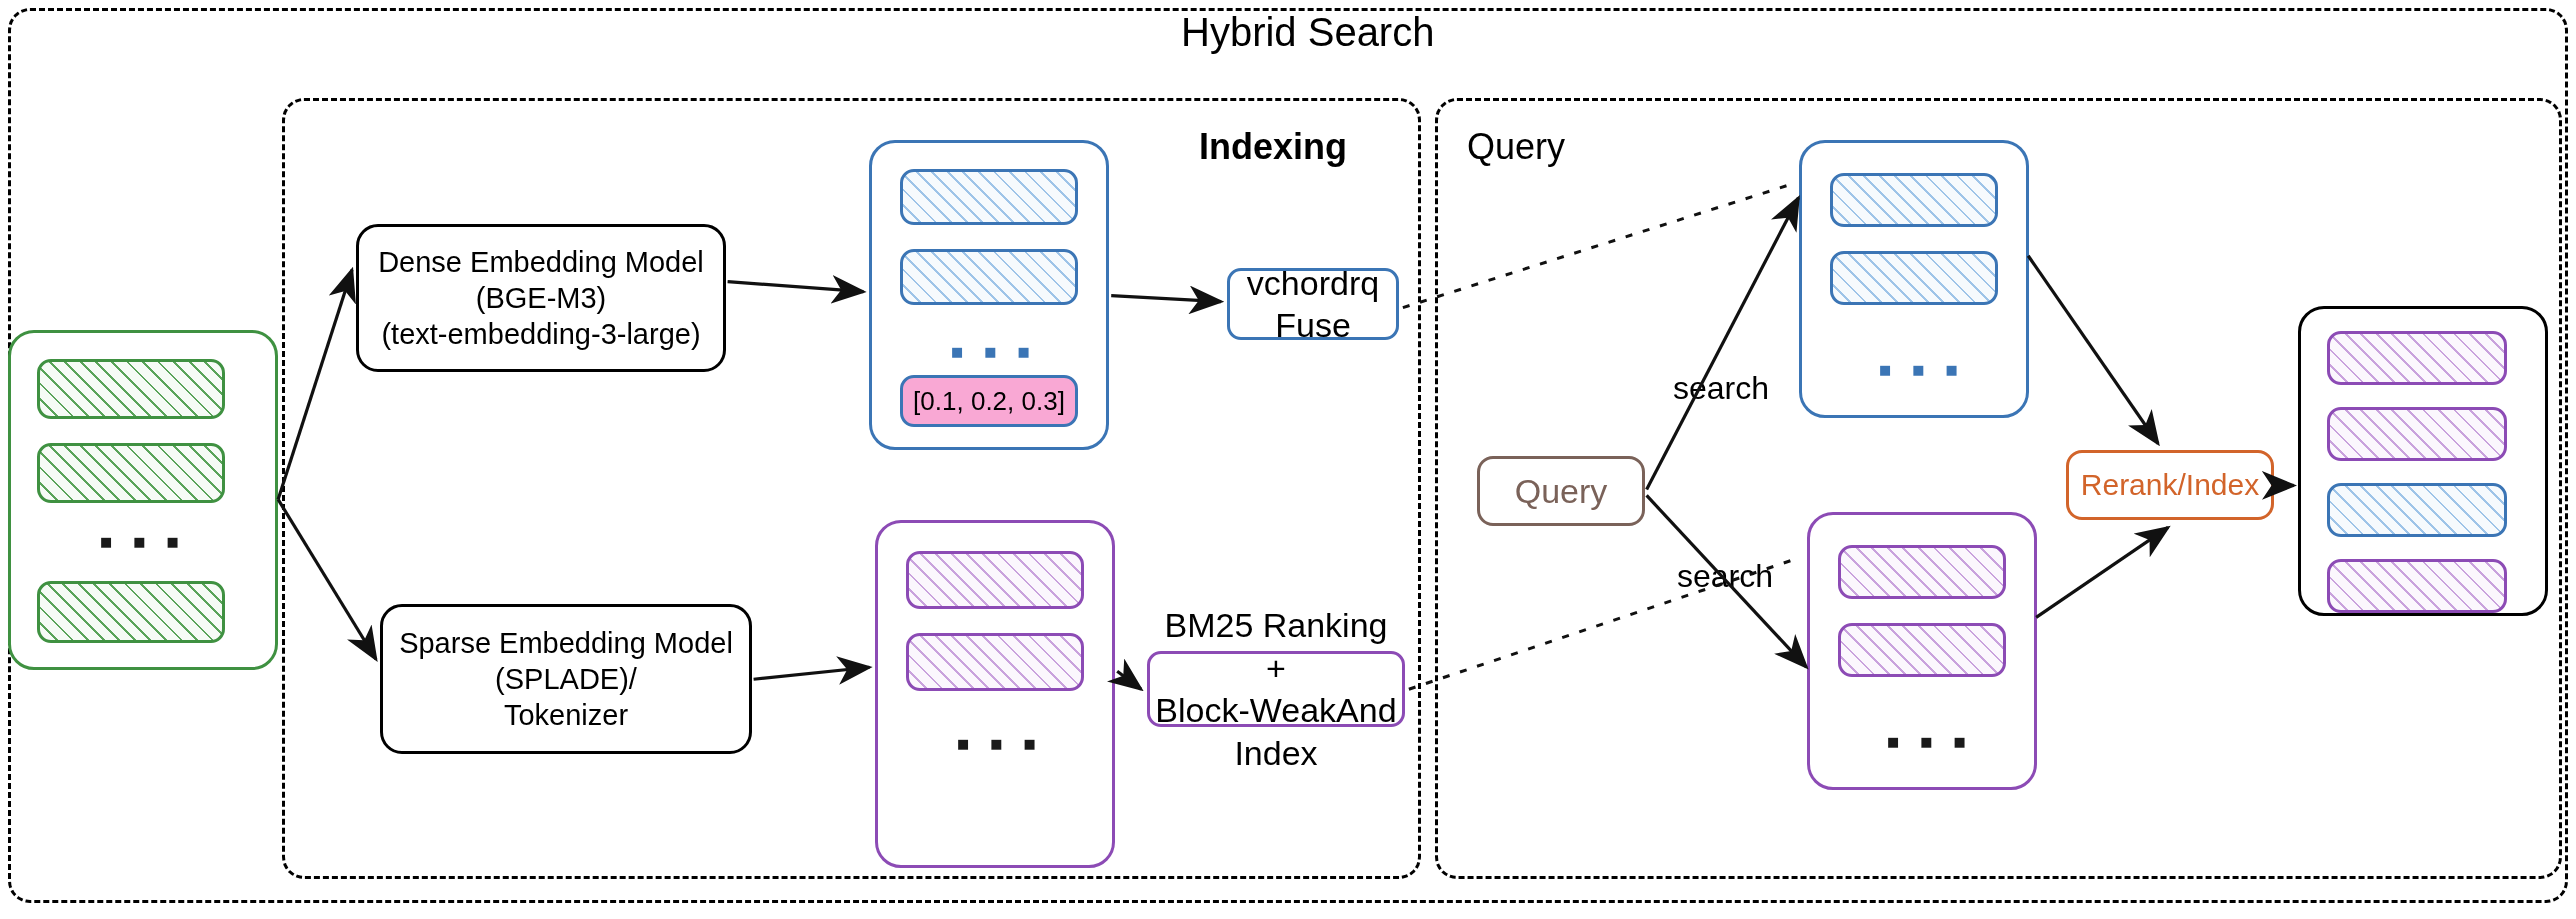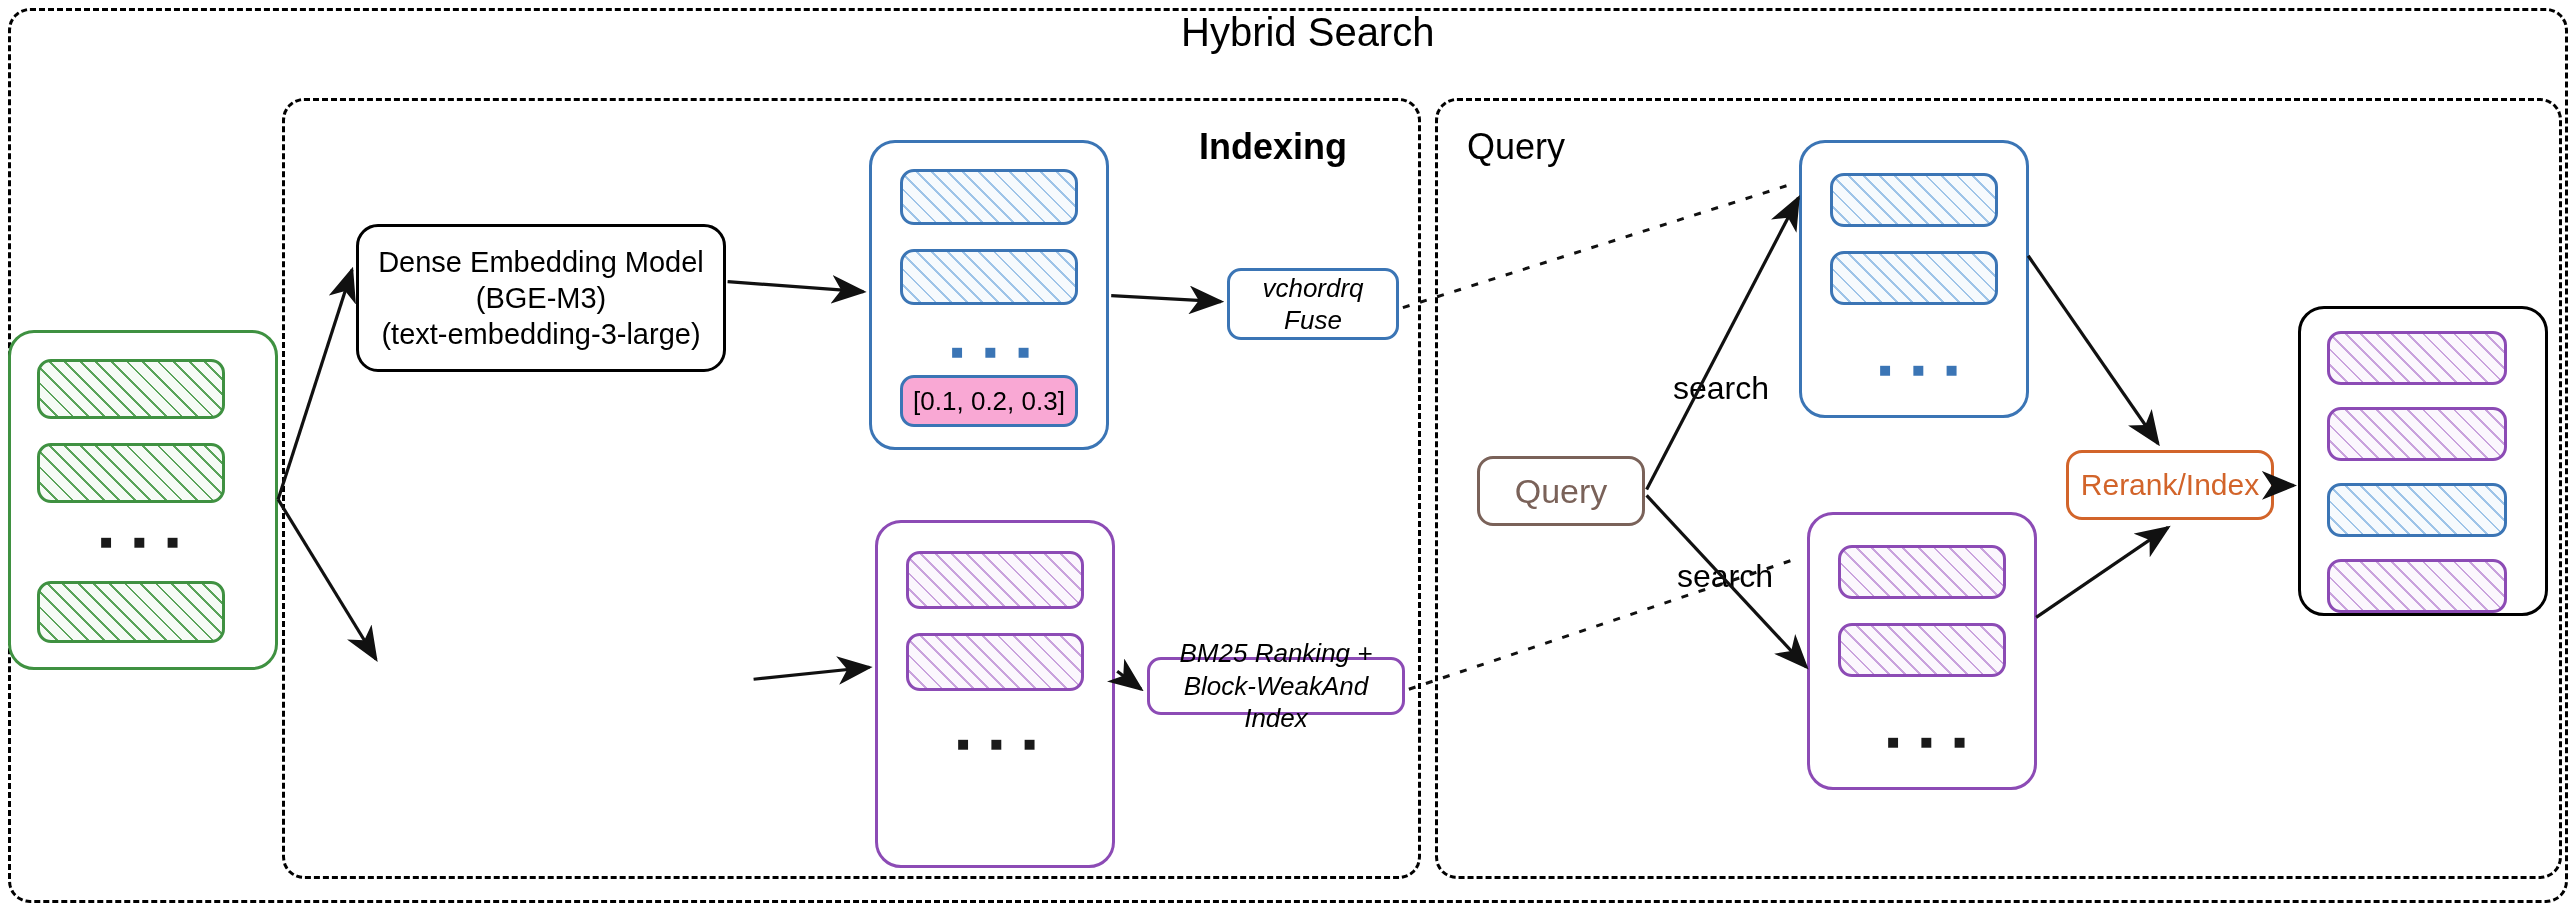--- a/index.html
+++ b/index.html
@@ -16,26 +16,26 @@
 
   .frame-title{position:absolute;font-size:36px;color:#000;white-space:nowrap;}
   #title-hybrid{left:1181px;top:10px;font-size:40px;}
   #title-indexing{left:1199px;top:126px;font-weight:bold;}
   #title-query{left:1467px;top:126px;}
 
   
   .pbox{position:absolute;box-sizing:border-box;border:3px solid #000;border-radius:22px;
         background:#fff;display:flex;align-items:center;justify-content:center;text-align:center;
         line-height:1.25;font-size:29px;color:#000;}
-  .pbox.small{font-size:26px;border-width:3px;border-radius:16px;font-style:italic;}
+  .pbox.small{font-size:34px;border-width:3px;border-radius:16px;}
 
   #box-dense{left:356px;top:224px;width:370px;height:148px;}
   #box-sparse{left:380px;top:604px;width:372px;height:150px;}
   #box-vchordrq{left:1227px;top:268px;width:172px;height:72px;border-color:#3b75b5;border-radius:14px;}
-  #box-bm25{left:1147px;top:651px;width:258px;height:58px;border-color:#8c4bb5;border-radius:14px;margin-top:6px;}
+  #box-bm25{left:1147px;top:651px;width:258px;height:76px;border-color:#8c4bb5;border-radius:14px;}
   #box-query{left:1477px;top:456px;width:168px;height:70px;border-color:#7a6259;color:#7a6259;
              border-radius:16px;font-size:34px;}
   #box-rerank{left:2066px;top:450px;width:208px;height:70px;border-color:#d2642a;color:#d2642a;
               border-radius:16px;font-size:30px;}
 
   
   .stack{position:absolute;box-sizing:border-box;border:3px solid #000;border-radius:26px;background:#fff;}
   .row{position:absolute;box-sizing:border-box;border:3px solid #000;border-radius:14px;background:#fff;}
   .dots{position:absolute;font-size:40px;font-weight:bold;letter-spacing:4px;line-height:1;color:#1a1a1a;}
   .vallabel{position:absolute;box-sizing:border-box;border:3px solid #000;border-radius:14px;background:#f9a8d4;
@@ -87,20 +87,27 @@
   </div>
 
   <div class="pbox" id="box-dense">
     <span>
       <span>Dense Embedding Model</span><br>
       <span>(BGE-M3)</span><br>
       <span>(text-embedding-3-large)</span>
     </span>
   </div>
 
+  <div class="pbox" id="box-sparse">
+    <span>
+      <span>Sparse Embedding Model</span><br>
+      <span>(SPLADE)/</span><br>
+      <span>Tokenizer</span>
+    </span>
+  </div>
 
   <div class="stack c-blue" id="stack-dense-idx">
     <div class="row c-blue h-blue" style="left:28px;top:26px;width:178px;height:56px;"></div>
     <div class="row c-blue h-blue" style="left:28px;top:106px;width:178px;height:56px;"></div>
     <div class="dots" style="left:78px;top:188px;color:#3b75b5;">▪ ▪ ▪</div>
     <div class="vallabel c-blue" style="left:28px;top:232px;width:178px;height:52px;">[0.1, 0.2, 0.3]</div>
   </div>
 
   <div class="stack c-purple" id="stack-sparse-idx">
     <div class="row c-purple h-purple" style="left:28px;top:28px;width:178px;height:58px;"></div>

